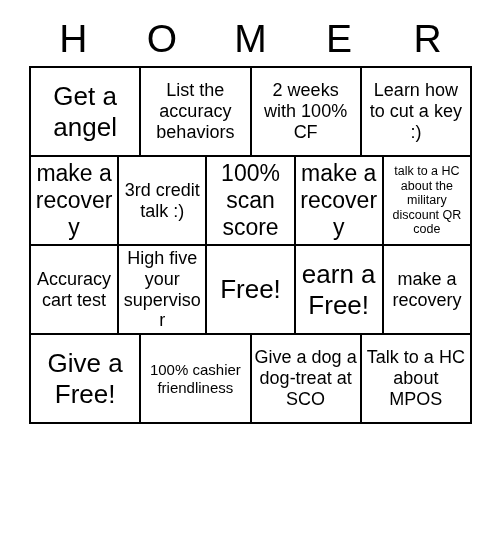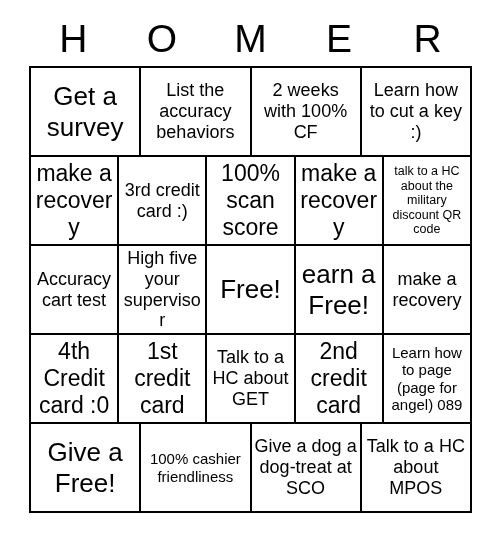--- a/index.html
+++ b/index.html
@@ -81,39 +81,39 @@
     <div class="header-letter">O</div>
     <div class="header-letter">M</div>
     <div class="header-letter">E</div>
     <div class="header-letter">R</div>
   </div>
 
   <div id="grid">
 
     <div class="bingo-row">
       <div class="bingo-cell">
-          <span class="cell-text sz-xl">Get a survey</span>
+          <span class="cell-text sz-xl">Get a angel</span>
         </div>
       <div class="bingo-cell">
           <span class="cell-text sz-md">List the accuracy behaviors</span>
         </div>
       <div class="bingo-cell">
           <span class="cell-text sz-md">2 weeks with 100% CF</span>
         </div>
       <div class="bingo-cell">
           <span class="cell-text sz-md">Learn how to cut a key :)</span>
         </div>
     </div>
 
     <div class="bingo-row">
       <div class="bingo-cell">
           <span class="cell-text sz-lg">make a recovery</span>
         </div>
       <div class="bingo-cell">
-          <span class="cell-text sz-md">3rd credit card :)</span>
+          <span class="cell-text sz-md">3rd credit talk :)</span>
         </div>
       <div class="bingo-cell">
           <span class="cell-text sz-lg">100% scan score</span>
         </div>
       <div class="bingo-cell">
           <span class="cell-text sz-lg">make a recovery</span>
         </div>
       <div class="bingo-cell">
           <span class="cell-text sz-xs">talk to a HC about the military discount QR code</span>
         </div>
@@ -130,37 +130,20 @@
           <span class="cell-text sz-xl">Free!</span>
         </div>
       <div class="bingo-cell">
           <span class="cell-text sz-xl">earn a Free!</span>
         </div>
       <div class="bingo-cell">
           <span class="cell-text sz-md">make a recovery</span>
         </div>
     </div>
 
-    <div class="bingo-row">
-      <div class="bingo-cell">
-          <span class="cell-text sz-lg">4th Credit card :0</span>
-        </div>
-      <div class="bingo-cell">
-          <span class="cell-text sz-lg">1st credit card</span>
-        </div>
-      <div class="bingo-cell">
-          <span class="cell-text sz-md">Talk to a HC about GET</span>
-        </div>
-      <div class="bingo-cell">
-          <span class="cell-text sz-lg">2nd credit card</span>
-        </div>
-      <div class="bingo-cell">
-          <span class="cell-text sz-sm">Learn how to page (page for angel) 089</span>
-        </div>
-    </div>
 
     <div class="bingo-row">
       <div class="bingo-cell">
           <span class="cell-text sz-xl">Give a Free!</span>
         </div>
       <div class="bingo-cell">
           <span class="cell-text sz-sm">100% cashier friendliness</span>
         </div>
       <div class="bingo-cell">
           <span class="cell-text sz-md">Give a dog a dog-treat at SCO</span>

